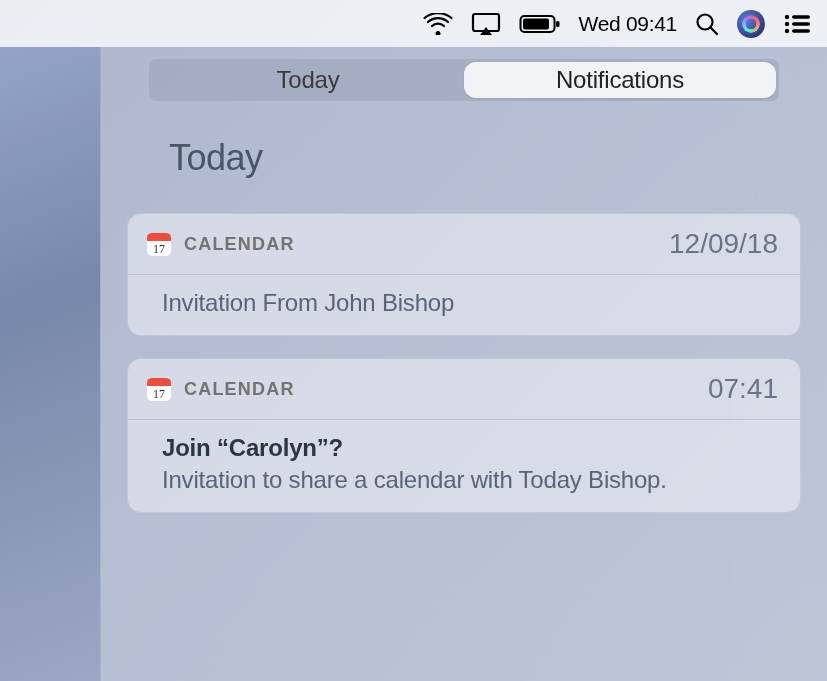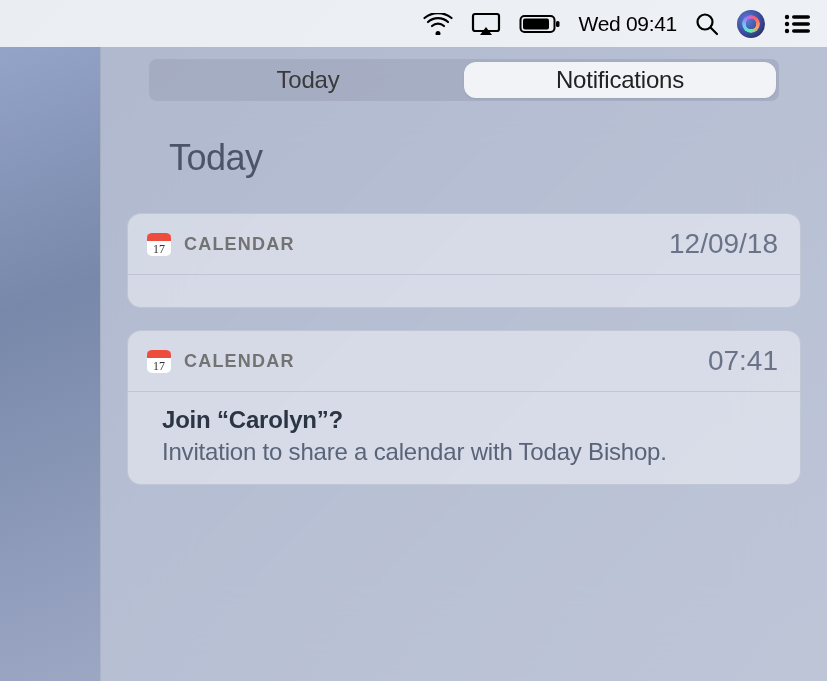--- a/index.html
+++ b/index.html
@@ -262,20 +262,21 @@
           <rect x="1" y="2" width="24" height="8" rx="5" fill="#ec4d3d"></rect>
           <rect x="1" y="7" width="24" height="3" fill="#ec4d3d"></rect>
           <text x="13" y="22" font-size="12" font-weight="500" fill="#333" text-anchor="middle" font-family="-apple-system">17</text>
         </svg>
       </span>
       <span class="card-app-name">CALENDAR</span>
       <span class="card-timestamp">12/09/18</span>
     </div>
     <div class="card-divider"></div>
     <div class="card-body">
+      <div class="card-subtitle">Invitation From John Bishop</div>
     </div>
   </div>
 
   <div class="notification-card">
     <div class="card-header">
       <span class="card-icon">
         <svg class="calendar-icon-svg" viewBox="0 0 26 26">
           <rect x="1" y="2" width="24" height="23" rx="5" fill="#fff"></rect>
           <rect x="1" y="2" width="24" height="8" rx="5" fill="#ec4d3d"></rect>
           <rect x="1" y="7" width="24" height="3" fill="#ec4d3d"></rect>

